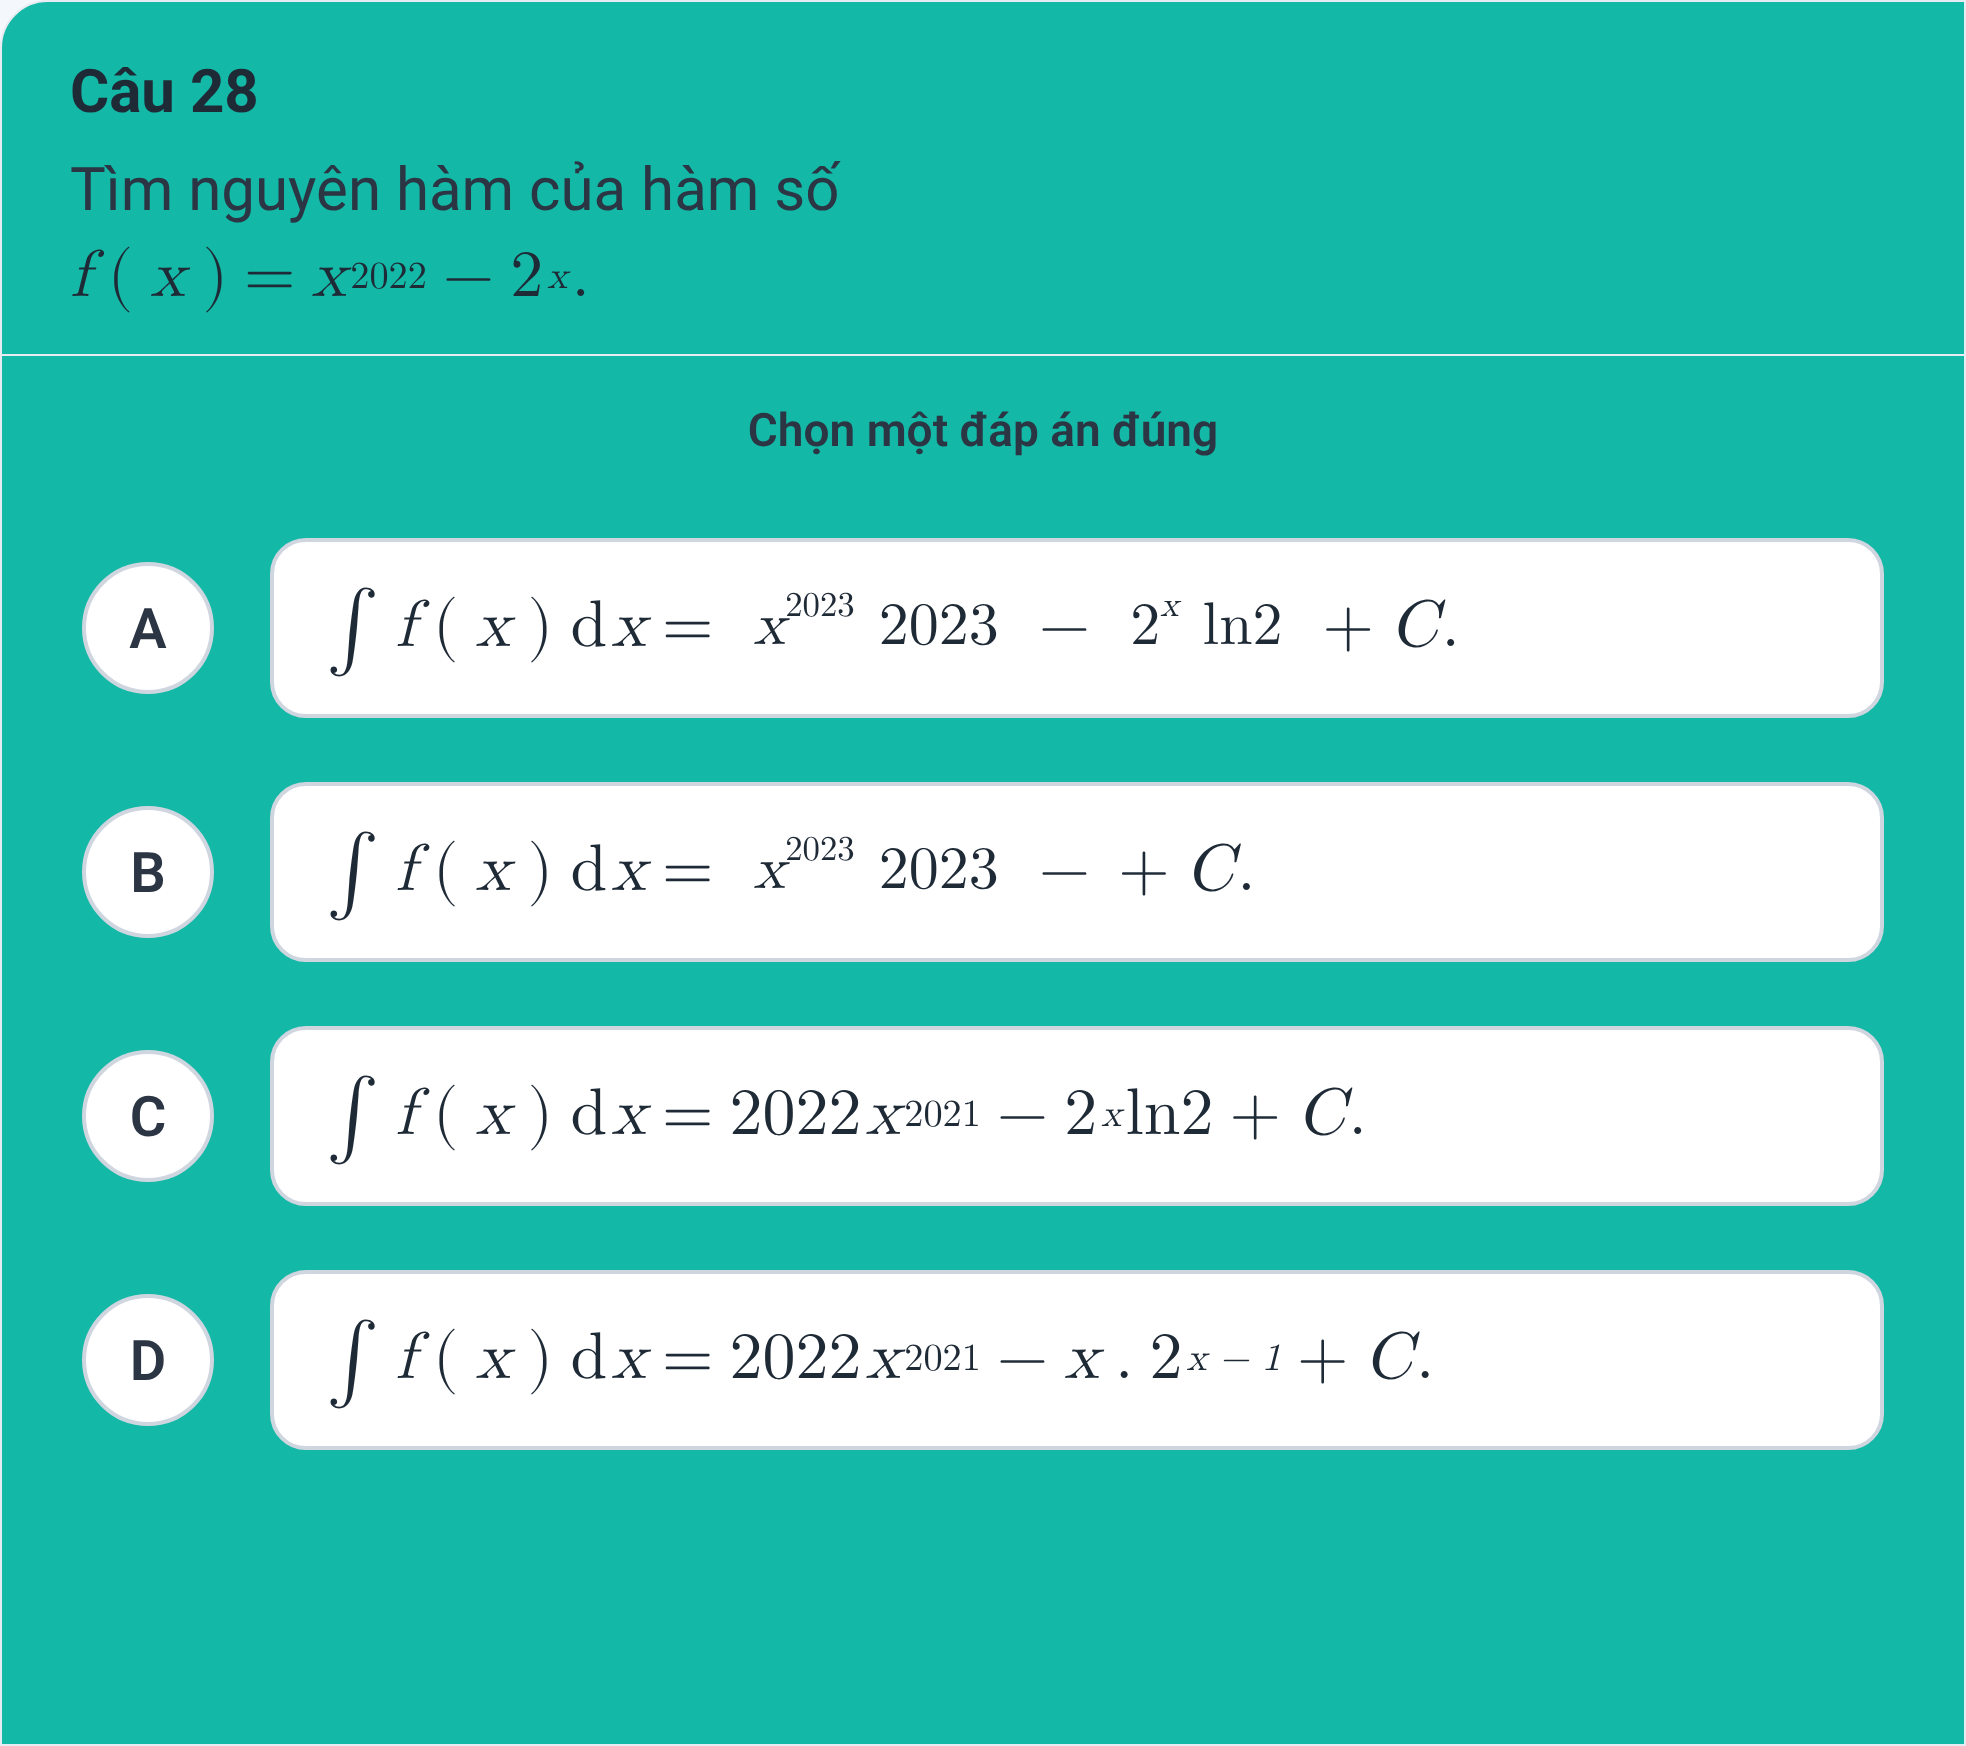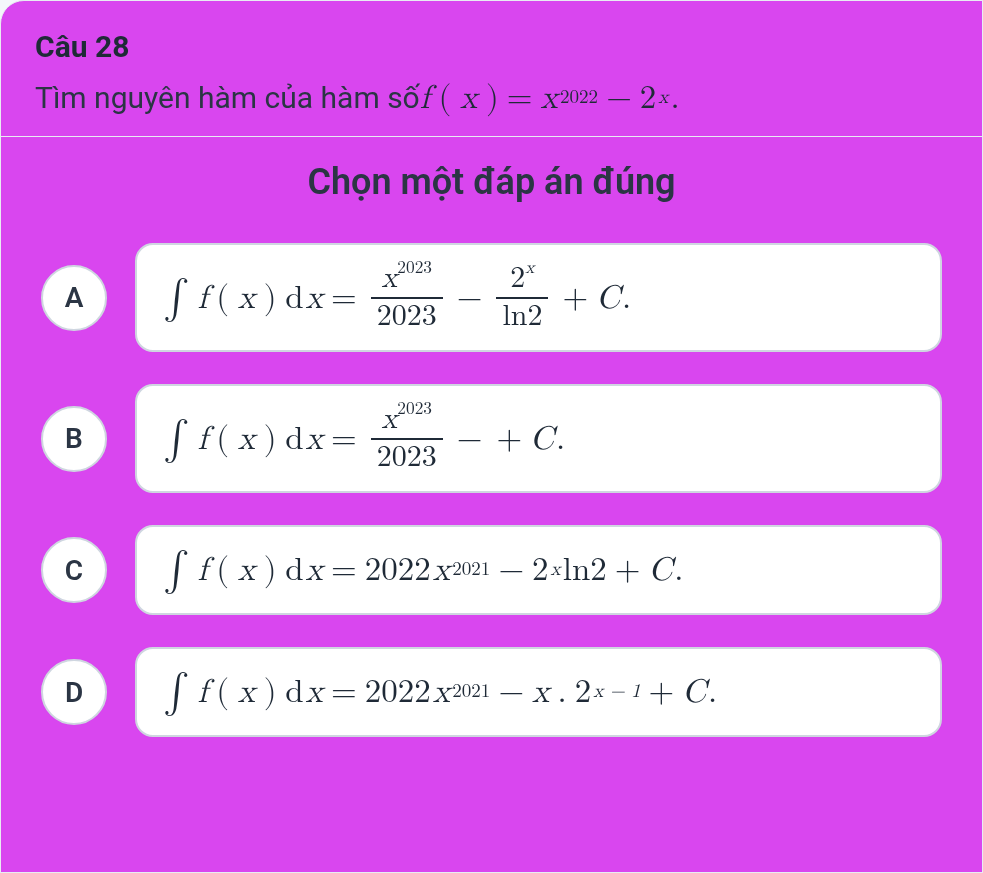--- a/index.html
+++ b/index.html
@@ -5,43 +5,44 @@
   * { box-sizing: border-box; margin: 0; padding: 0; }
   html, body { width: 983px; height: 873px; }
   body {
     font-family: -apple-system, BlinkMacSystemFont, "Segoe UI", Roboto, Arial, sans-serif;
     background: #f4f7fb;
     color: #1f2a37;
   }
   .page {
     width: 983px;
     min-height: 873px;
-    background: #d946ef;
+    background: #14b8a6;
     padding: 28px 34px 40px 34px;
     border: 1px solid #e8ecf2;
     border-top-left-radius: 24px;
   }
   .q-title {
     font-size: 30px;
     font-weight: 700;
     color: #1f2a37;
     margin-bottom: 14px;
   }
   .q-stem {
     font-size: 30px;
     color: #2b3544;
     margin-bottom: 18px;
     display: flex;
     flex-wrap: wrap;
     align-items: baseline;
-    gap: 6px 0;
+    gap: 6px 20px;
+    flex-direction: column;
   }
   .instruction {
     text-align: center;
-    font-size: 36px;
+    font-size: 23px;
     font-weight: 600;
     color: #2b3544;
     margin: 24px 0 40px 0;
   }
   .options {
     display: flex;
     flex-direction: column;
     gap: 32px;
     padding: 0 6px 0 6px;
   }
@@ -85,21 +86,21 @@
     align-items: center;
     flex-wrap: wrap;
     gap: 2px;
   }
   .math .it { font-style: italic; }
   .math .op { margin: 0 6px; }
   .math .integ { font-size: 40px; margin-right: 6px; }
   .math sup { font-size: 0.58em; vertical-align: super; line-height: 0; }
   .frac {
     display: inline-flex;
-    flex-direction: column;
+    flex-direction: row;
     align-items: center;
     vertical-align: middle;
     margin: 0 6px;
     line-height: 1.05;
   }
   .frac .num, .frac .den {
     padding: 0 6px;
     font-size: 30px;
     white-space: nowrap;
   }

